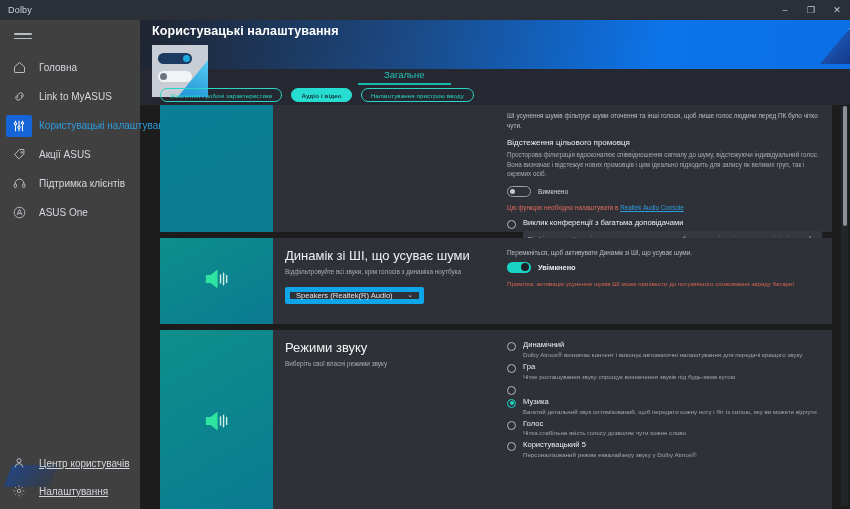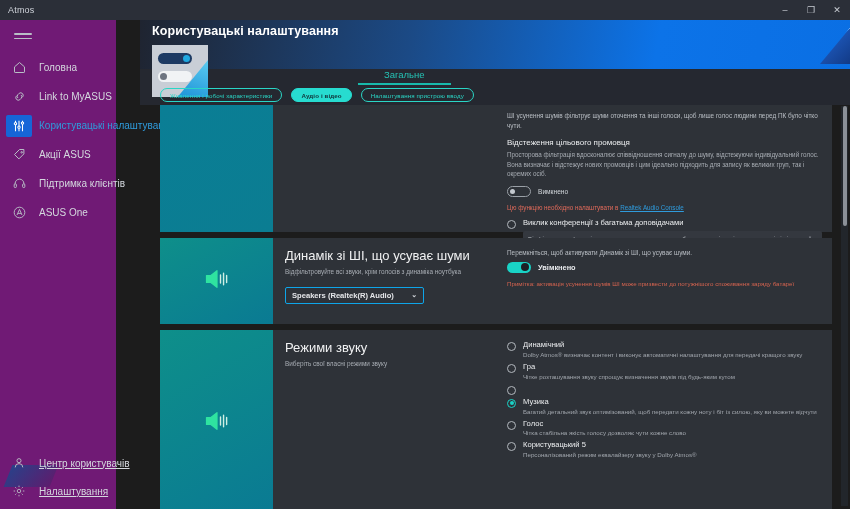--- a/index.html
+++ b/index.html
@@ -22,22 +22,22 @@
     font-size: 9px; color: #cfd3da; margin-left: 8px; letter-spacing: .2px;
   }
   .winbtns { margin-left: auto; display: flex; height: 20px; }
   .winbtn {
     width: 26px; height: 20px; display: flex; align-items: center; justify-content: center;
     font-size: 9px; color: #c8ccd3; line-height: 1;
   }
 
   
   .sidebar {
-    position: absolute; top: 20px; left: 0; width: 116px; height: 489px;
-    background: #701a75;
+    position: absolute; top: 20px; left: 0; width: 140px; height: 489px;
+    background: #404040;
   }
   .hamburger {
     width: 34px; height: 26px; margin: 3px 0 4px 6px;
     display: flex; flex-direction: column; justify-content: center; gap: 3px; padding: 0 8px;
   }
   .hamburger i { display: block; height: 1.5px; background: #b9bec6; border-radius: 1px; }
   .nav-item {
     display: flex; align-items: center; height: 29px; padding-left: 6px;
     color: #d4d8de; font-size: 10px; position: relative;
   }
@@ -145,24 +145,24 @@
     position: absolute; left: 50%; top: 50%; transform: translate(-50%,-50%);
   }
   .card .body { flex: 1 1 auto; display: flex; padding: 10px 10px 10px 12px; }
   .col-left { flex: 0 0 222px; padding-right: 10px; }
   .col-right { flex: 1 1 auto; }
 
   .sec-title { font-size: 13px; color: #f0f1f2; margin-bottom: 4px; }
   .sec-desc { font-size: 6.4px; color: #a7acb3; line-height: 1.5; }
 
   .select {
-    margin-top: 10px; width: 139px; height: 17px; border: 1px solid #0ea5e9;
+    margin-top: 10px; width: 139px; height: 17px; border: 5px solid #0ea5e9;
     background: #2e3238; border-radius: 2px;
     display: flex; align-items: center; padding: 1px 6px;
-    font-size: 7.6px; color: #e4e6e9; font-weight: bold;
+    font-size: 7.6px; color: #e4e6e9;
   }
   .select .chev { margin-left: auto; font-size: 7px; color: #cfd3d8; }
 
   .lead { font-size: 6.4px; color: #b9bec4; line-height: 1.55; margin-bottom: 6px; }
   .sub-title { font-size: 8px; color: #eceef0; margin: 7px 0 3px; }
   .sub-desc { font-size: 6.3px; color: #a7acb3; line-height: 1.55; }
 
   .toggle-row { display: flex; align-items: center; margin-top: 7px; gap: 7px; }
   .toggle {
     width: 24px; height: 11px; border-radius: 6px; position: relative; flex: 0 0 24px;
@@ -211,21 +211,21 @@
     position: absolute; left: 1.5px; top: 0; width: 4px; height: 120px;
     background: #8b9097; border-radius: 2px;
   }
 </style>
 </head>
 <body>
 
 <div id="app">
 
   <div class="titlebar">
-    <span class="app-title">Atmos</span>
+    <span class="app-title">Dolby</span>
     <div class="winbtns">
       <div class="winbtn">–</div>
       <div class="winbtn">❐</div>
       <div class="winbtn close">✕</div>
     </div>
   </div>
 
   <div class="sidebar">
     <div class="hamburger">
       <i></i>

